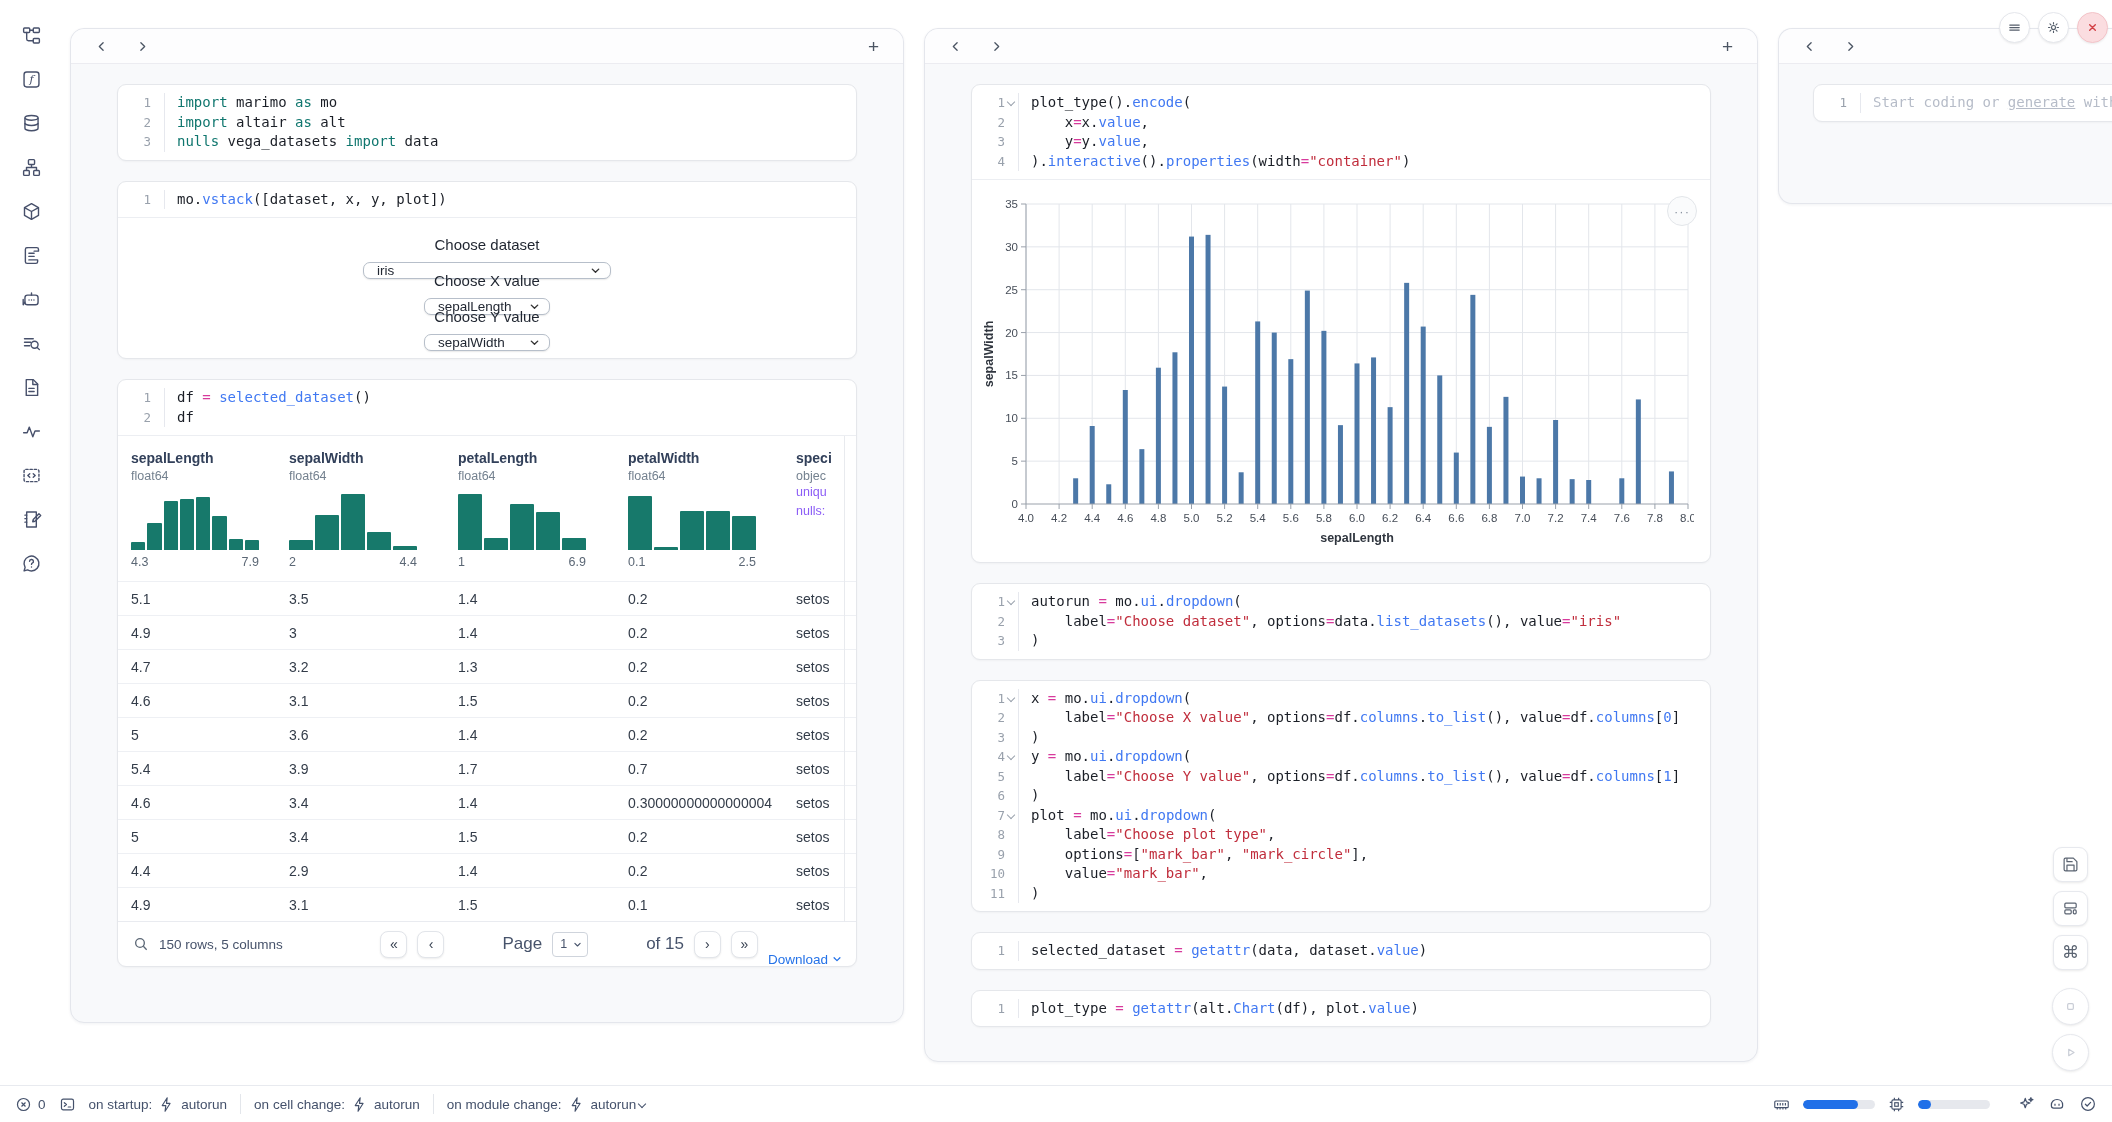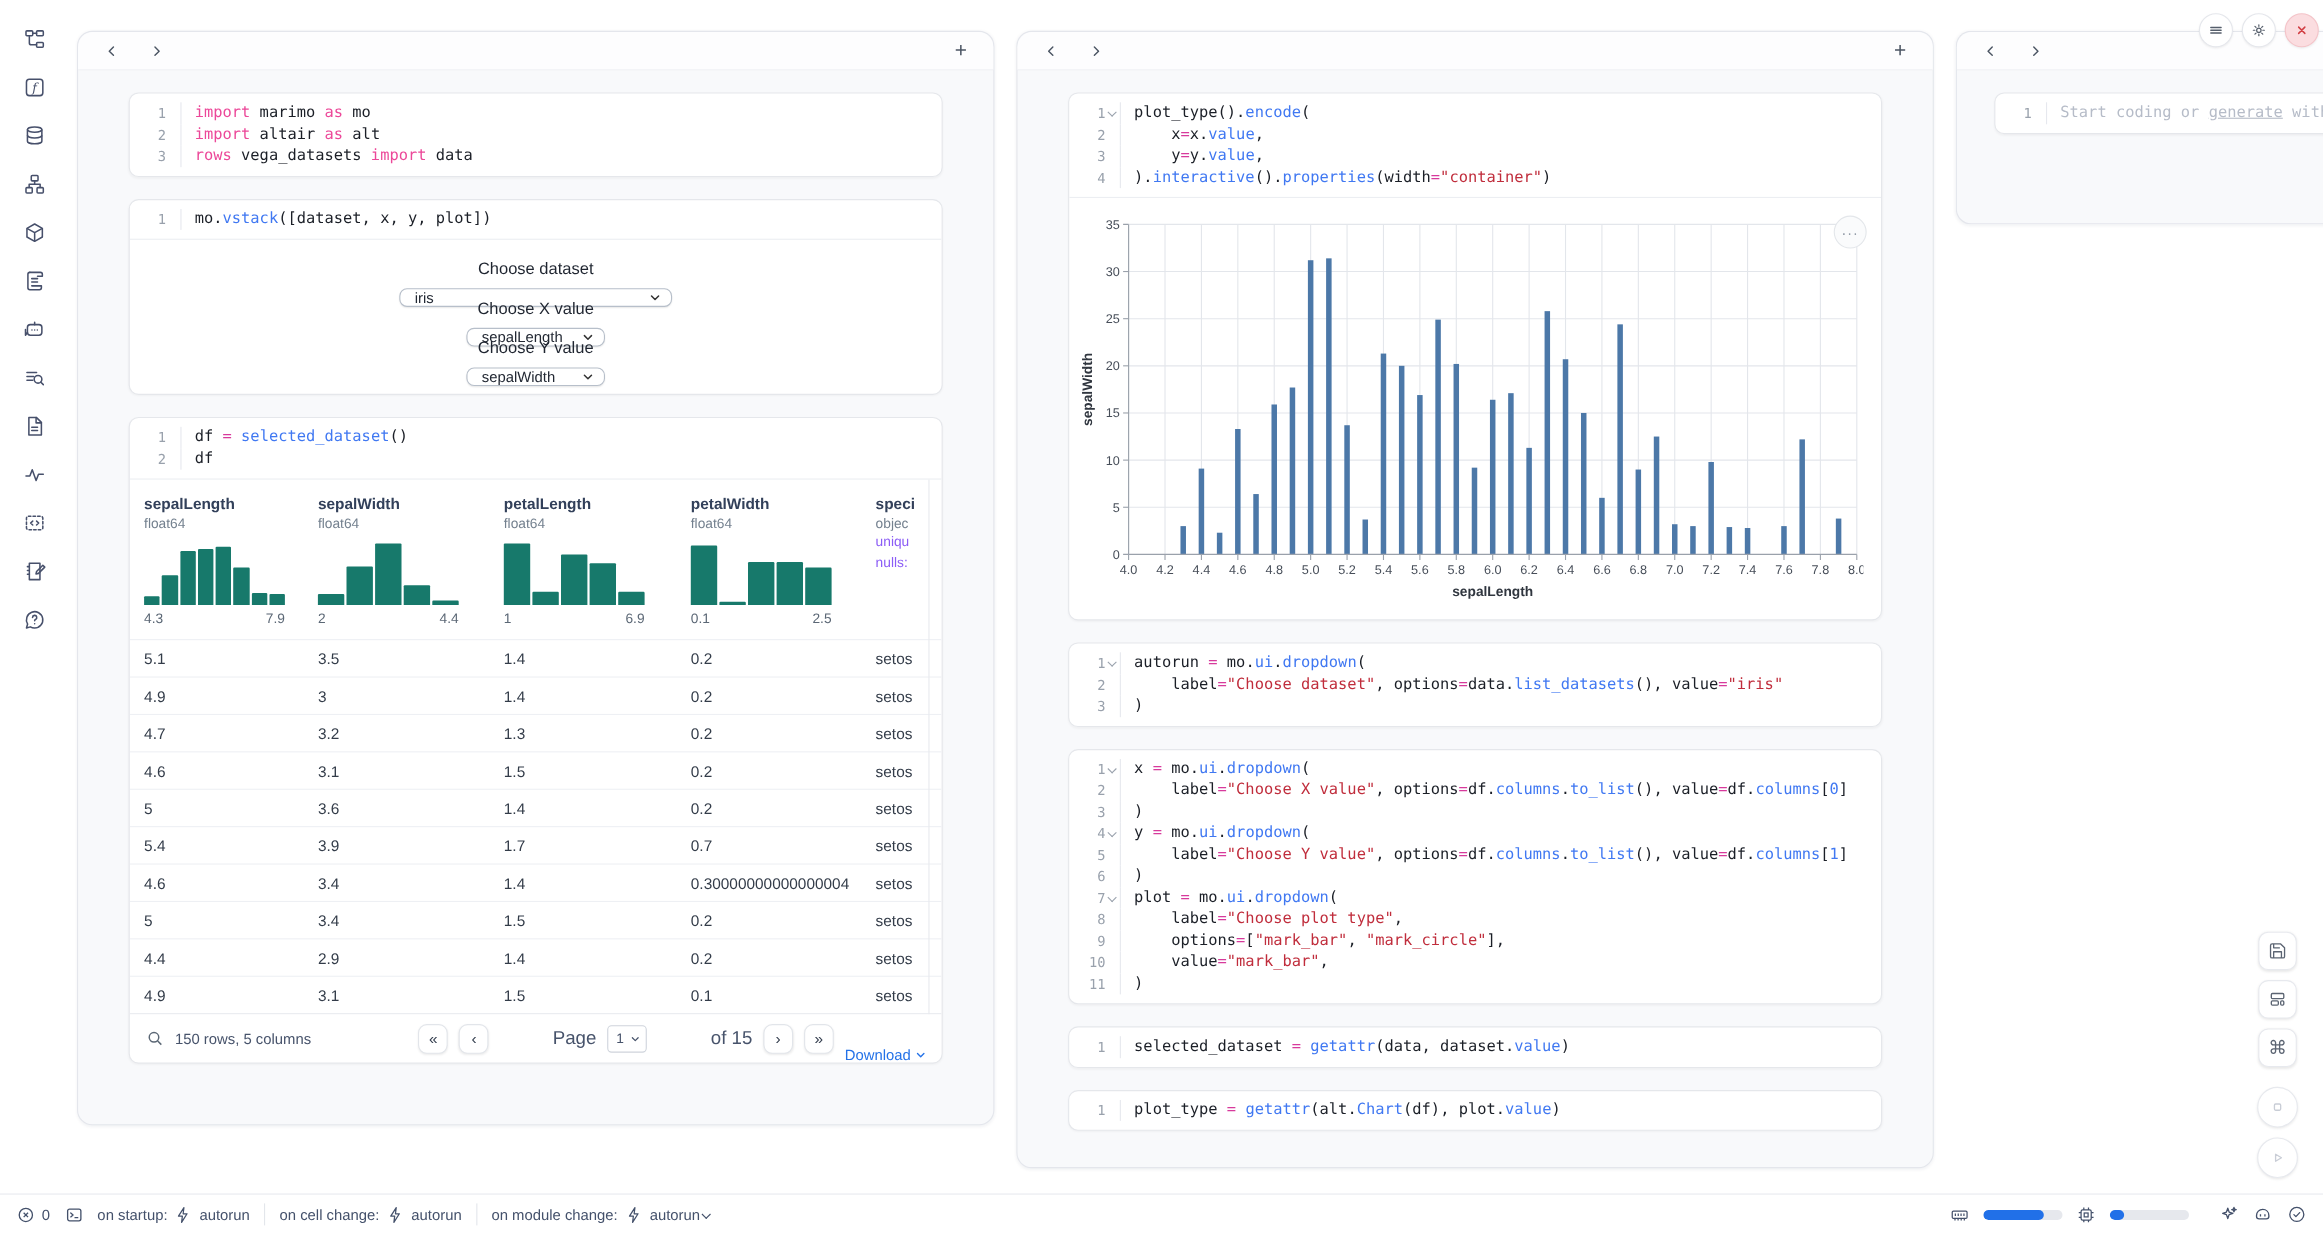--- a/index.html
+++ b/index.html
@@ -22,21 +22,21 @@
   .pbody{padding:20px 46px 0 46px;}
   
   .cell{background:#fff;border:1px solid #e5e7eb;border-radius:9px;box-shadow:0 1px 2px rgba(0,0,0,.035);margin-bottom:20px;overflow:hidden;}
   .code{padding:8px 0;font-family:"DejaVu Sans Mono",monospace;font-size:14px;line-height:19.5px;cursor:text;}
   .cm-line{display:flex;}
   .g{flex:0 0 46px;display:flex;align-items:center;border-right:1px solid #e6e8ee;color:#99a1ac;font-size:12.5px;font-family:"DejaVu Sans Mono",monospace;}
   .num{flex:1;text-align:right;}
   .fold{width:13px;display:inline-block;}
   .fold.on::before{content:'';display:inline-block;width:5px;height:5px;border-right:1.5px solid #9aa2ad;border-bottom:1.5px solid #9aa2ad;transform:rotate(45deg);margin:0 0 2px 3px;}
   .src{padding-left:12px;white-space:pre;color:#1b1f27;}
-  .tk-kw{color:#ec4899;}
+  .tk-kw{color:#0f766e;}
   .tk-fn{color:#4078f2;}
   .tk-str{color:#c02d3c;}
   .tk-op{color:#d73a9c;}
   .tk-num{color:#4078f2;}
   .output{border-top:1px solid #eceef2;}
   
   .widgets{padding:18px 12px 14px 12px;}
   .wrow{display:flex;align-items:center;gap:9px;height:28px;margin-bottom:8px;font-size:15px;color:#1f2530;flex-direction:column;}
   .select{height:27px;border:1px solid #b7bfca;border-radius:7px;background:#fff;display:flex;align-items:center;justify-content:space-between;
           padding:0 9px 0 13px;font-size:13.5px;box-shadow:0 1px 1.5px rgba(0,0,0,.09);cursor:pointer;color:#222833;}
@@ -217,21 +217,21 @@
                 <span class="num">2</span>
                 <span class="fold"></span>
               </span>
               <span class="src"><span class="tk-kw">import</span><span class="tk-pl"> altair </span><span class="tk-kw">as</span><span class="tk-pl"> alt</span></span>
             </div>
             <div class="cm-line">
               <span class="g">
                 <span class="num">3</span>
                 <span class="fold"></span>
               </span>
-              <span class="src"><span class="tk-kw">rows</span><span class="tk-pl"> vega_datasets </span><span class="tk-kw">import</span><span class="tk-pl"> data</span></span>
+              <span class="src"><span class="tk-kw">nulls</span><span class="tk-pl"> vega_datasets </span><span class="tk-kw">import</span><span class="tk-pl"> data</span></span>
             </div>
           </div>
       </article>
 
       <article class="cell">
         <div class="code">
             <div class="cm-line">
               <span class="g">
                 <span class="num">1</span>
                 <span class="fold"></span>

